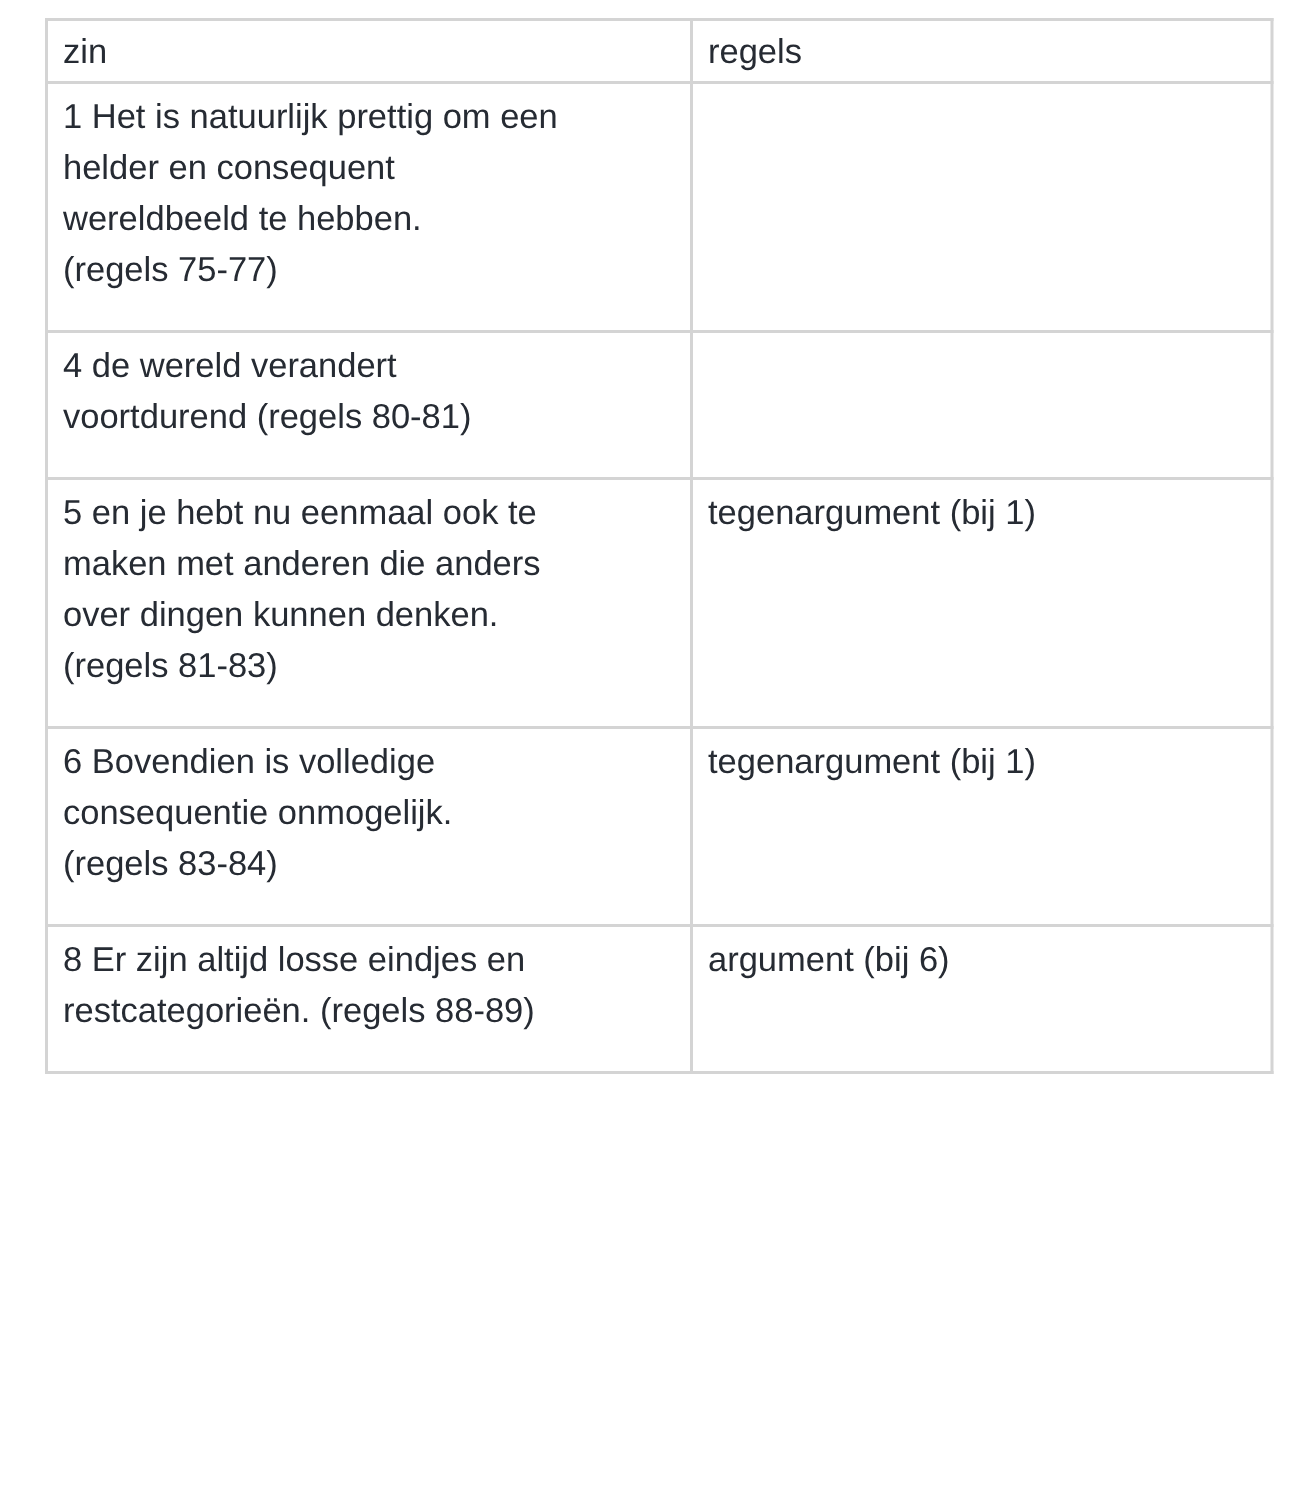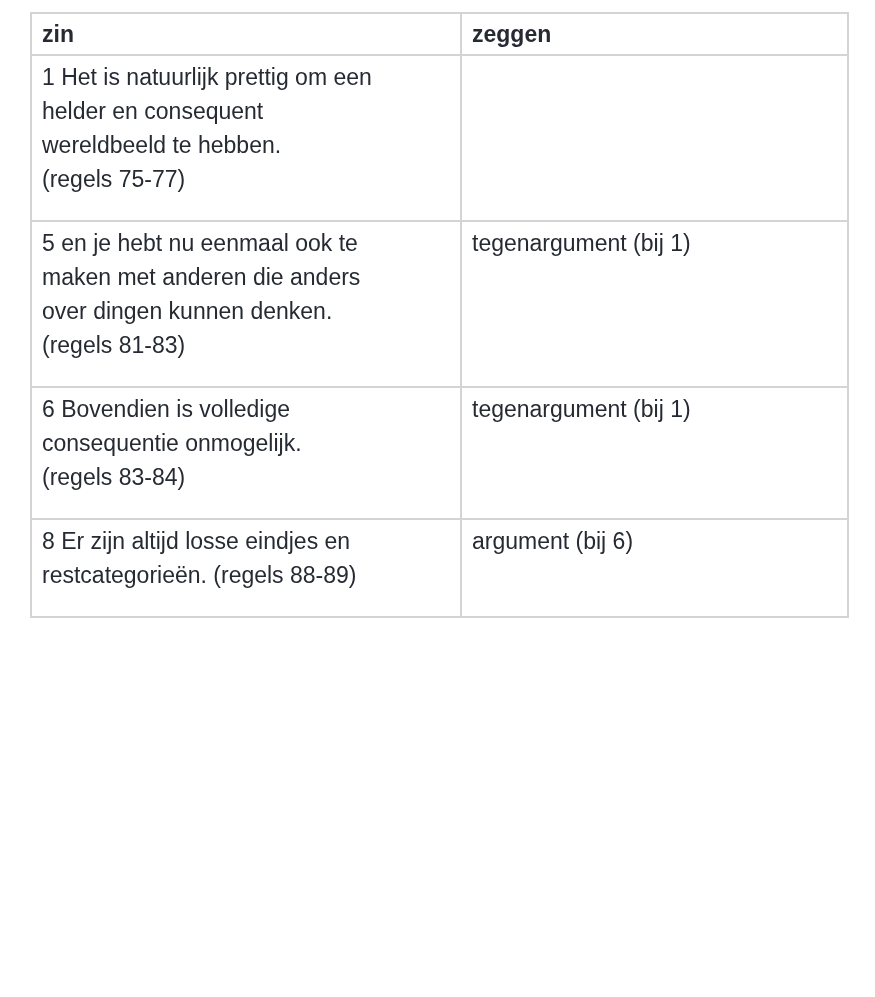--- a/index.html
+++ b/index.html
@@ -28,45 +28,50 @@
     font-size: 23px;
     line-height: 34px;
     vertical-align: top;
     text-align: left;
     padding: 4px 10px 24px 10px;
     box-sizing: border-box;
     white-space: pre-line;
     overflow: hidden;
   }
   table.zin-table th {
-    font-weight: bold;
+    font-weight: normal;
     padding: 3px 10px 3px 10px;
   }
 </style>
 </head>
 <body>
 
 <div class="page">
   <table class="zin-table">
     <colgroup>
       <col class="col-zin">
       <col class="col-functie">
     </colgroup>
     <thead>
       <tr>
         <th>zin</th>
-        <th>zeggen</th>
+        <th>regels</th>
       </tr>
     </thead>
     <tbody>
       <tr>
         <td>1 Het is natuurlijk prettig om een
 helder en consequent
 wereldbeeld te hebben.
 (regels 75-77)</td>
+        <td></td>
+      </tr>
+      <tr>
+        <td>4 de wereld verandert
+voortdurend (regels 80-81)</td>
         <td></td>
       </tr>
       <tr>
         <td>5 en je hebt nu eenmaal ook te
 maken met anderen die anders
 over dingen kunnen denken.
 (regels 81-83)</td>
         <td>tegenargument (bij 1)</td>
       </tr>
       <tr>

